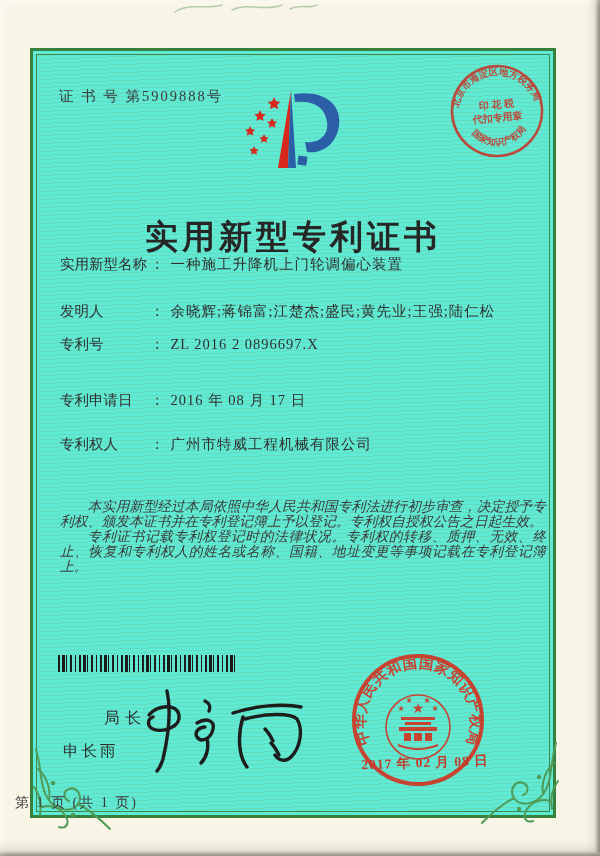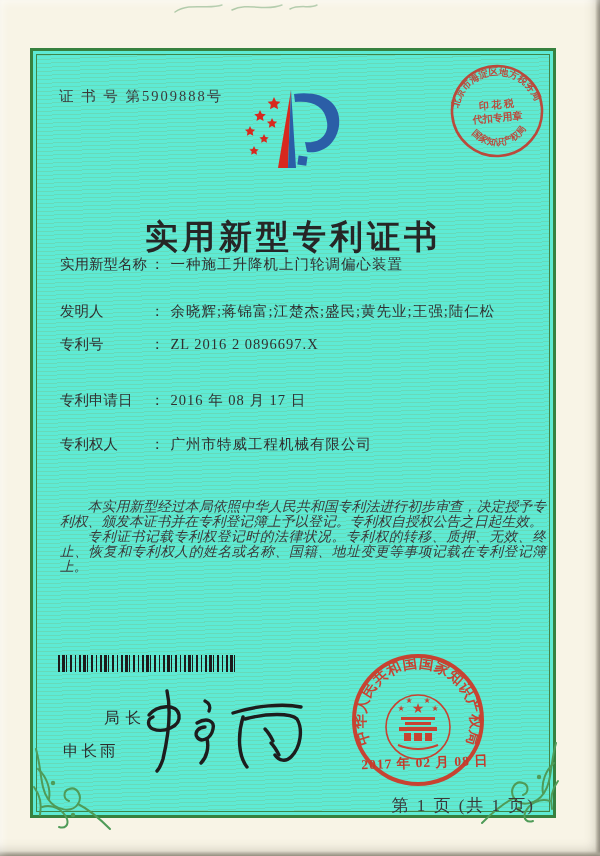--- a/index.html
+++ b/index.html
@@ -54,22 +54,22 @@
       #1b1b1b 17px 18px, transparent 18px 21px);}
 
   .director-title{position:absolute; left:30px; top:657px; font-size:15.5px; letter-spacing:6px; color:#2c2c2c;margin-left:41px;}
   .director-name{position:absolute; left:30px; top:690px; font-size:15.5px; letter-spacing:3px; color:#2c2c2c;}
   .signature{position:absolute; left:95px; top:630px; width:200px; height:100px;}
 
   .seal{position:absolute; left:318px; top:602px; width:134px; height:134px; opacity:.93;}
   .seal-date{position:absolute; left:322px; top:703px; width:140px; text-align:center;
     font-size:13.5px; font-weight:bold; color:#c43a2a; letter-spacing:1px; transform:rotate(-2deg);}
 
-  .footer{position:absolute; left:-18px; top:743px; width:100%; text-align:right;
-    font-size:17px; color:#3a3a3a; letter-spacing:2px;}
+  .footer{position:absolute; left:-18px; top:743px; width:100%; text-align:left;
+    font-size:14px; color:#3a3a3a; letter-spacing:2px;}
 
   .orn{position:absolute; width:80px; height:88px;}
   .orn-left{left:-1px; top:692px;}
   .orn-right{left:447px; top:686px; transform:scaleX(-1);}
 
   .scribble{position:absolute; left:170px; top:0; width:150px; height:16px; opacity:.6;}
   .speck{position:absolute; width:3px; height:3px; border-radius:50%; background:rgba(197,92,78,.6);}
 </style>
 </head>
 <body>

